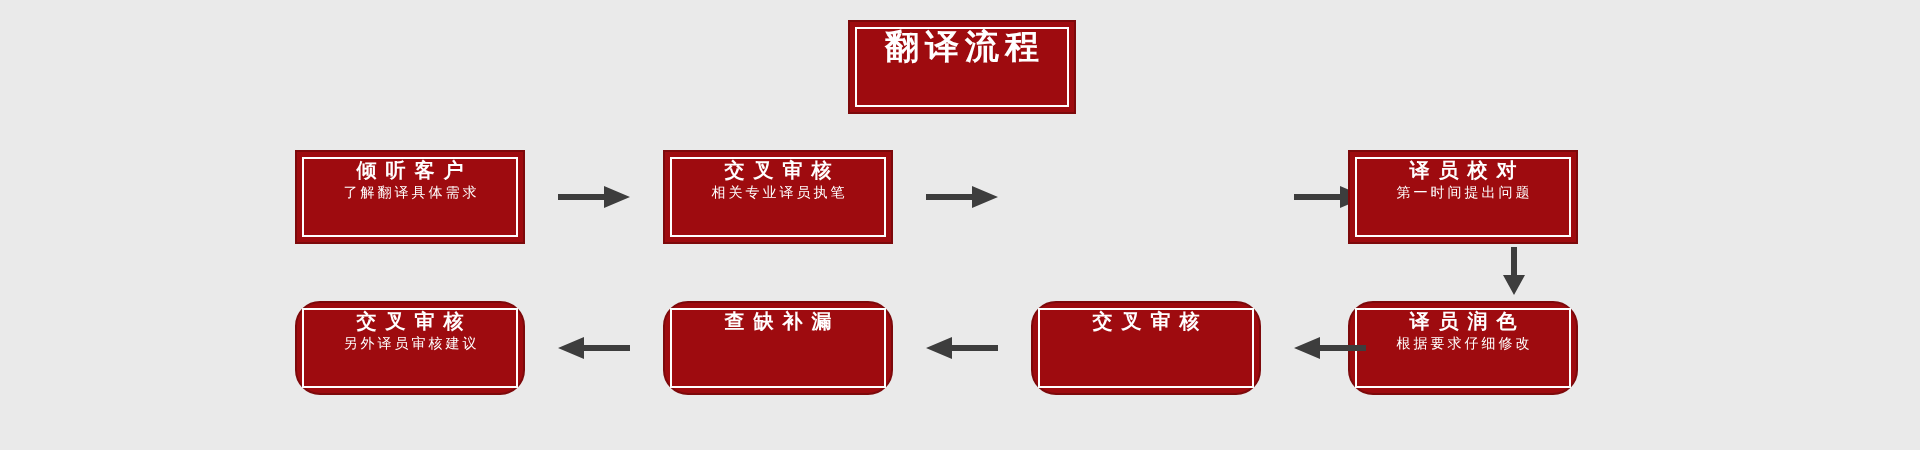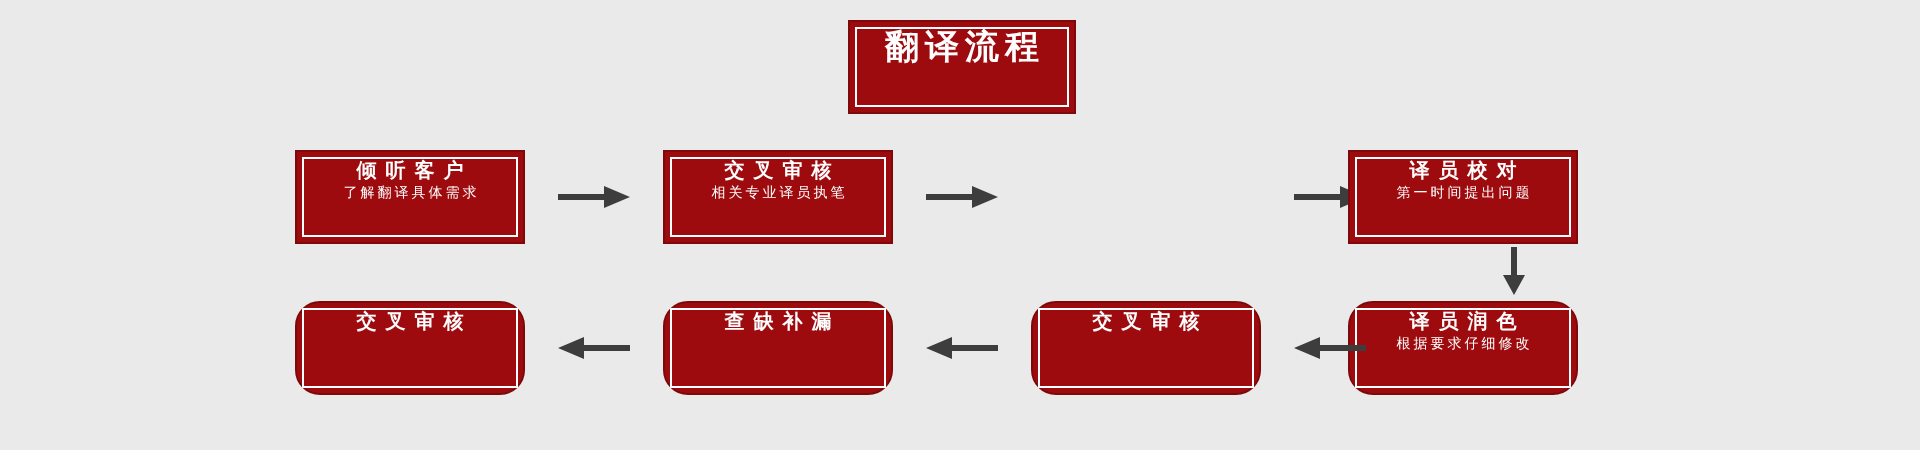--- a/index.html
+++ b/index.html
@@ -147,16 +147,17 @@
     </div>
   </div>
 
   <svg class="arrow arrow-h r2 gap1" viewBox="0 0 72 26">
     <path d="M72 10 H26 V2 L0 13 L26 24 V16 H72 Z"></path>
   </svg>
 
   <div class="flow-box node row2 col1">
     <div class="inner">
       <div class="node-title">交叉审核</div>
+      <div class="node-sub">另外译员审核建议</div>
     </div>
   </div>
 
 </div>
 
 </body></html>

